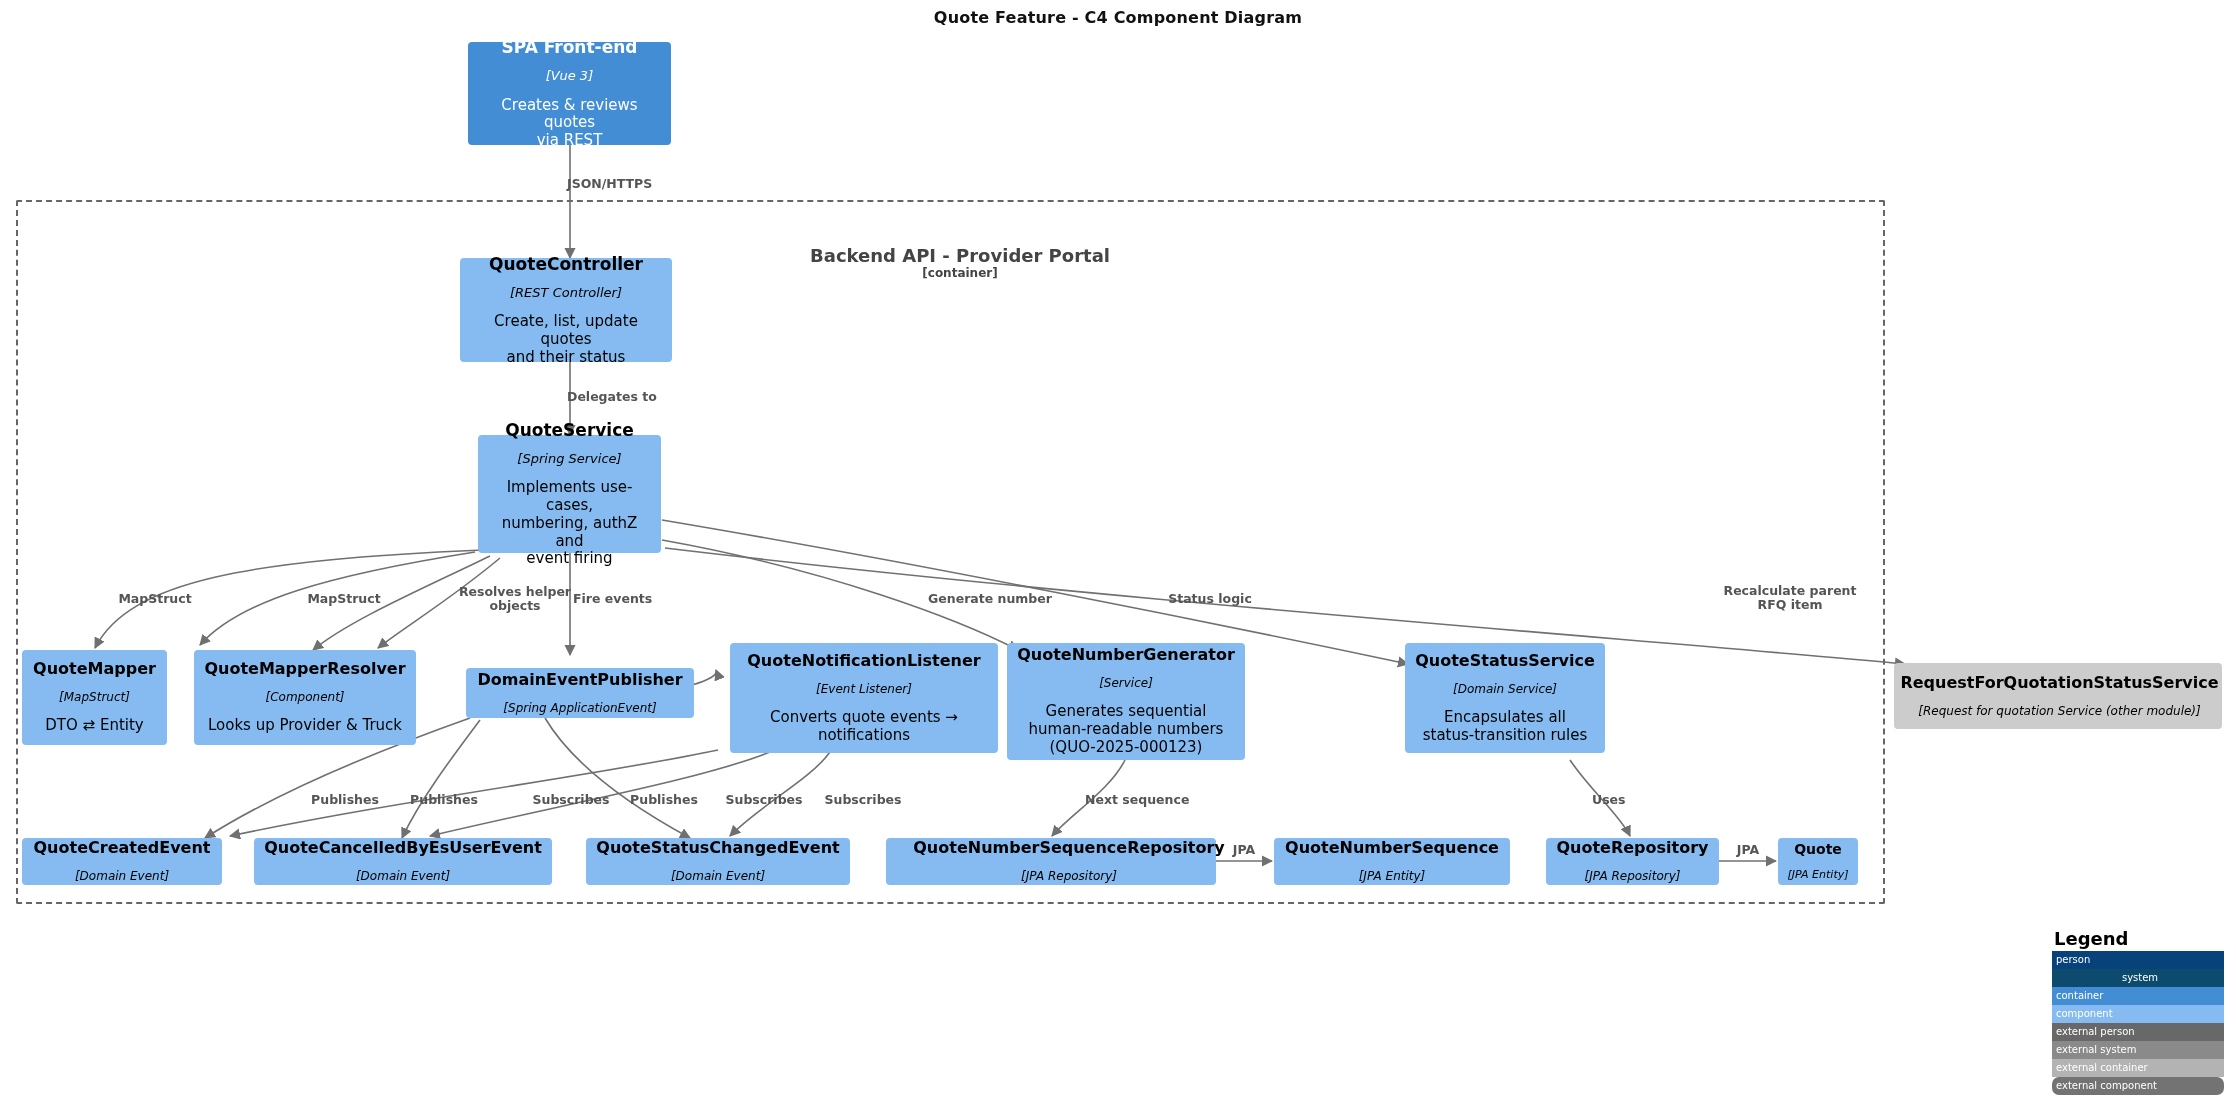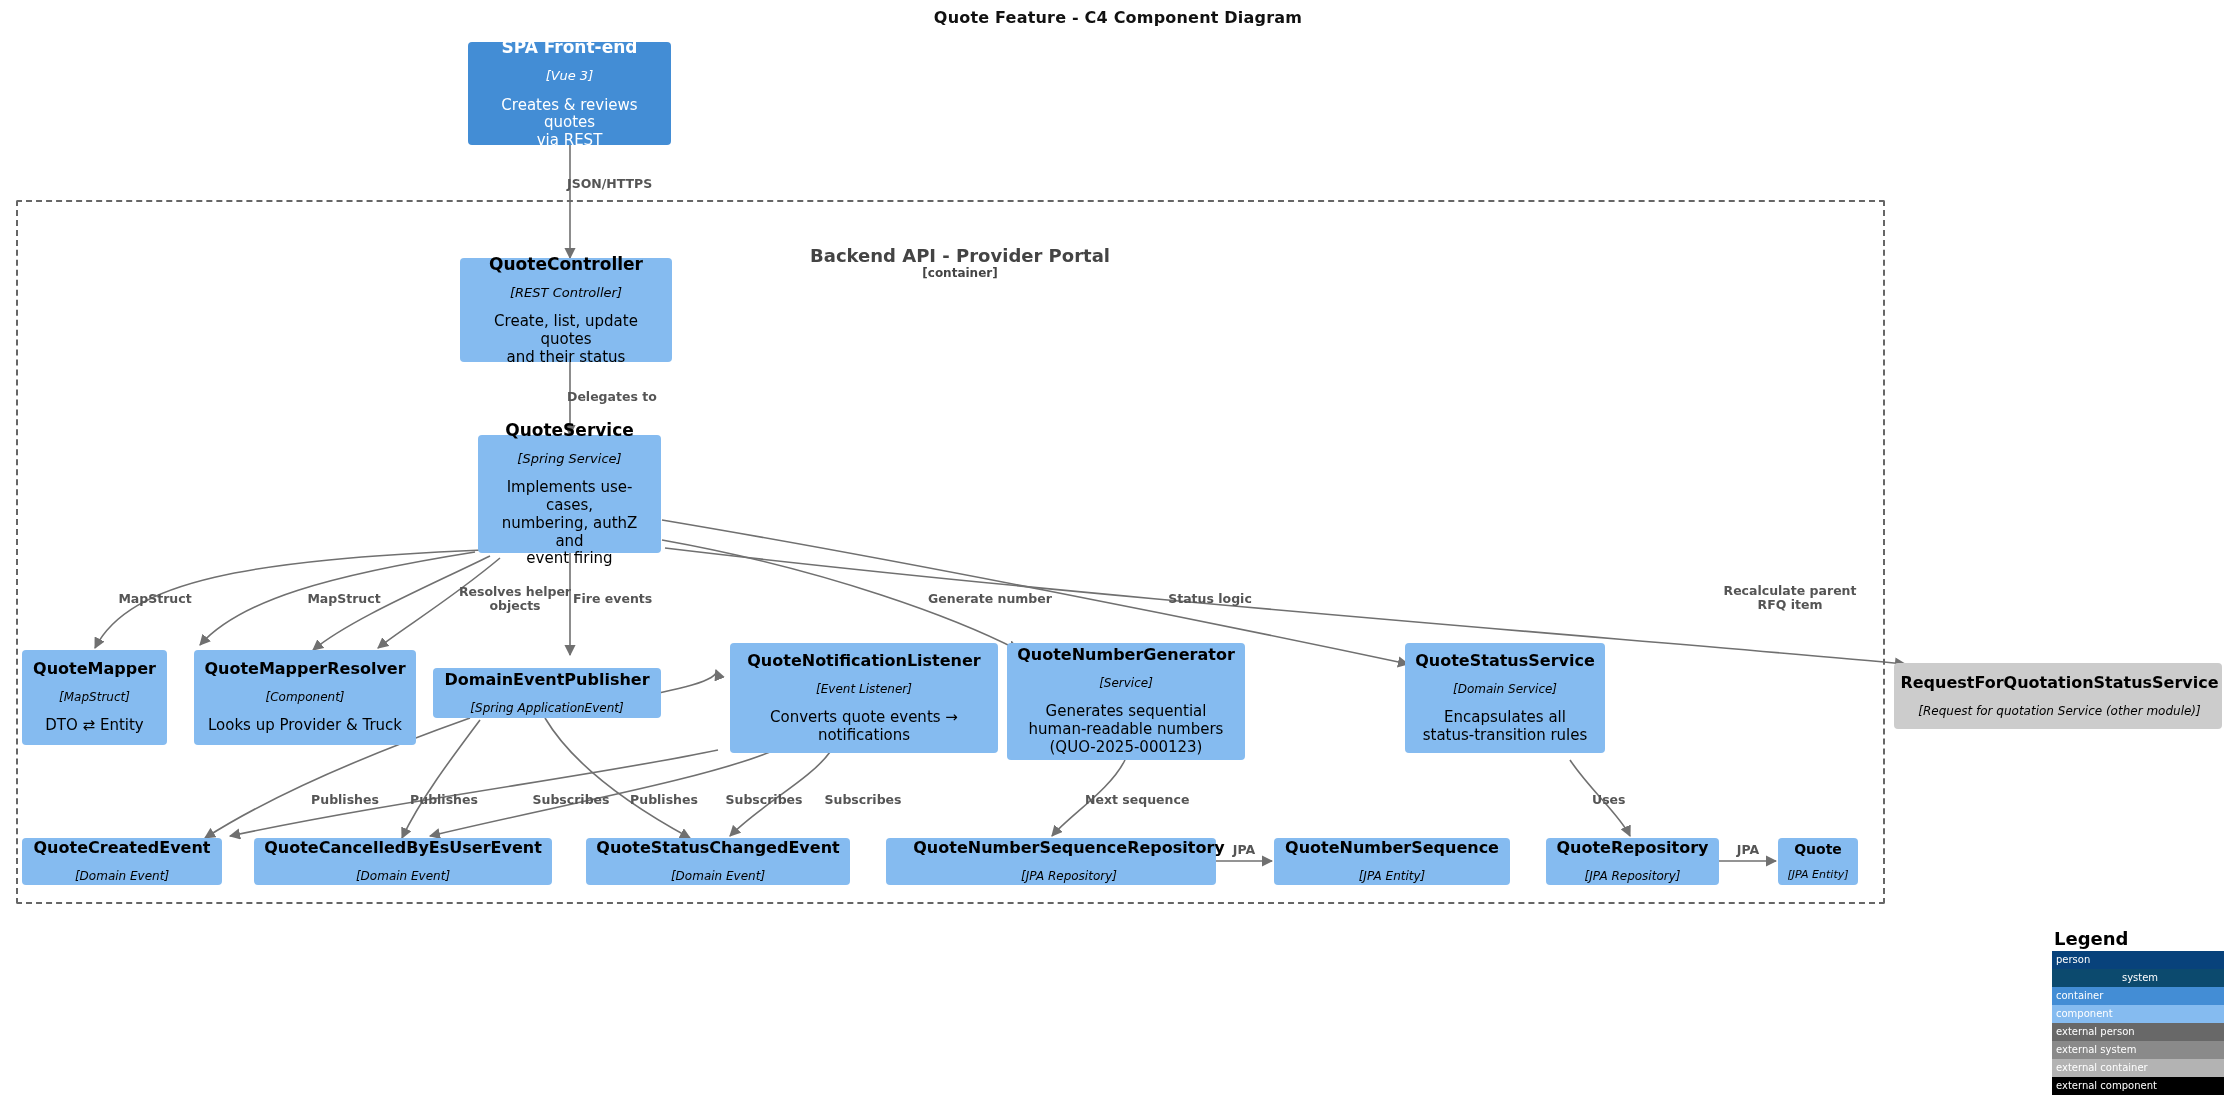--- a/index.html
+++ b/index.html
@@ -234,21 +234,21 @@
     <div class="n-tech">[MapStruct]</div>
     <div class="n-desc">DTO ⇄ Entity</div>
   </div>
 
   <div class="node kind-component compact" style="left:194px; top:650px; width:222px; height:95px;">
     <div class="n-name">QuoteMapperResolver</div>
     <div class="n-tech">[Component]</div>
     <div class="n-desc">Looks up Provider &amp; Truck</div>
   </div>
 
-  <div class="node kind-component compact" style="left:433px; top:668px; width:228px; height:50px;">
+  <div class="node kind-component compact" style="left:466px; top:668px; width:228px; height:50px;">
     <div class="n-name">DomainEventPublisher</div>
     <div class="n-tech">[Spring ApplicationEvent]</div>
   </div>
 
   <div class="node kind-component compact" style="left:730px; top:643px; width:268px; height:110px;">
     <div class="n-name">QuoteNotificationListener</div>
     <div class="n-tech">[Event Listener]</div>
     <div class="n-desc">Converts quote events →
 notifications</div>
   </div>
@@ -347,18 +347,18 @@
     </div>
     <div class="legend-row" style="background:#686868; color:#ffffff;">
       <span>external person</span>
     </div>
     <div class="legend-row" style="background:#8A8A8A; color:#ffffff;">
       <span>external system</span>
     </div>
     <div class="legend-row" style="background:#B3B3B3; color:#ffffff;">
       <span>external container</span>
     </div>
-    <div class="legend-row" style="background:#000000; color:#ffffff;">
+    <div class="legend-row" style="background:#737373; color:#ffffff;border-radius:7px;">
       <span>external component</span>
     </div>
   </div>
 
 </div>
 
 </body></html>

